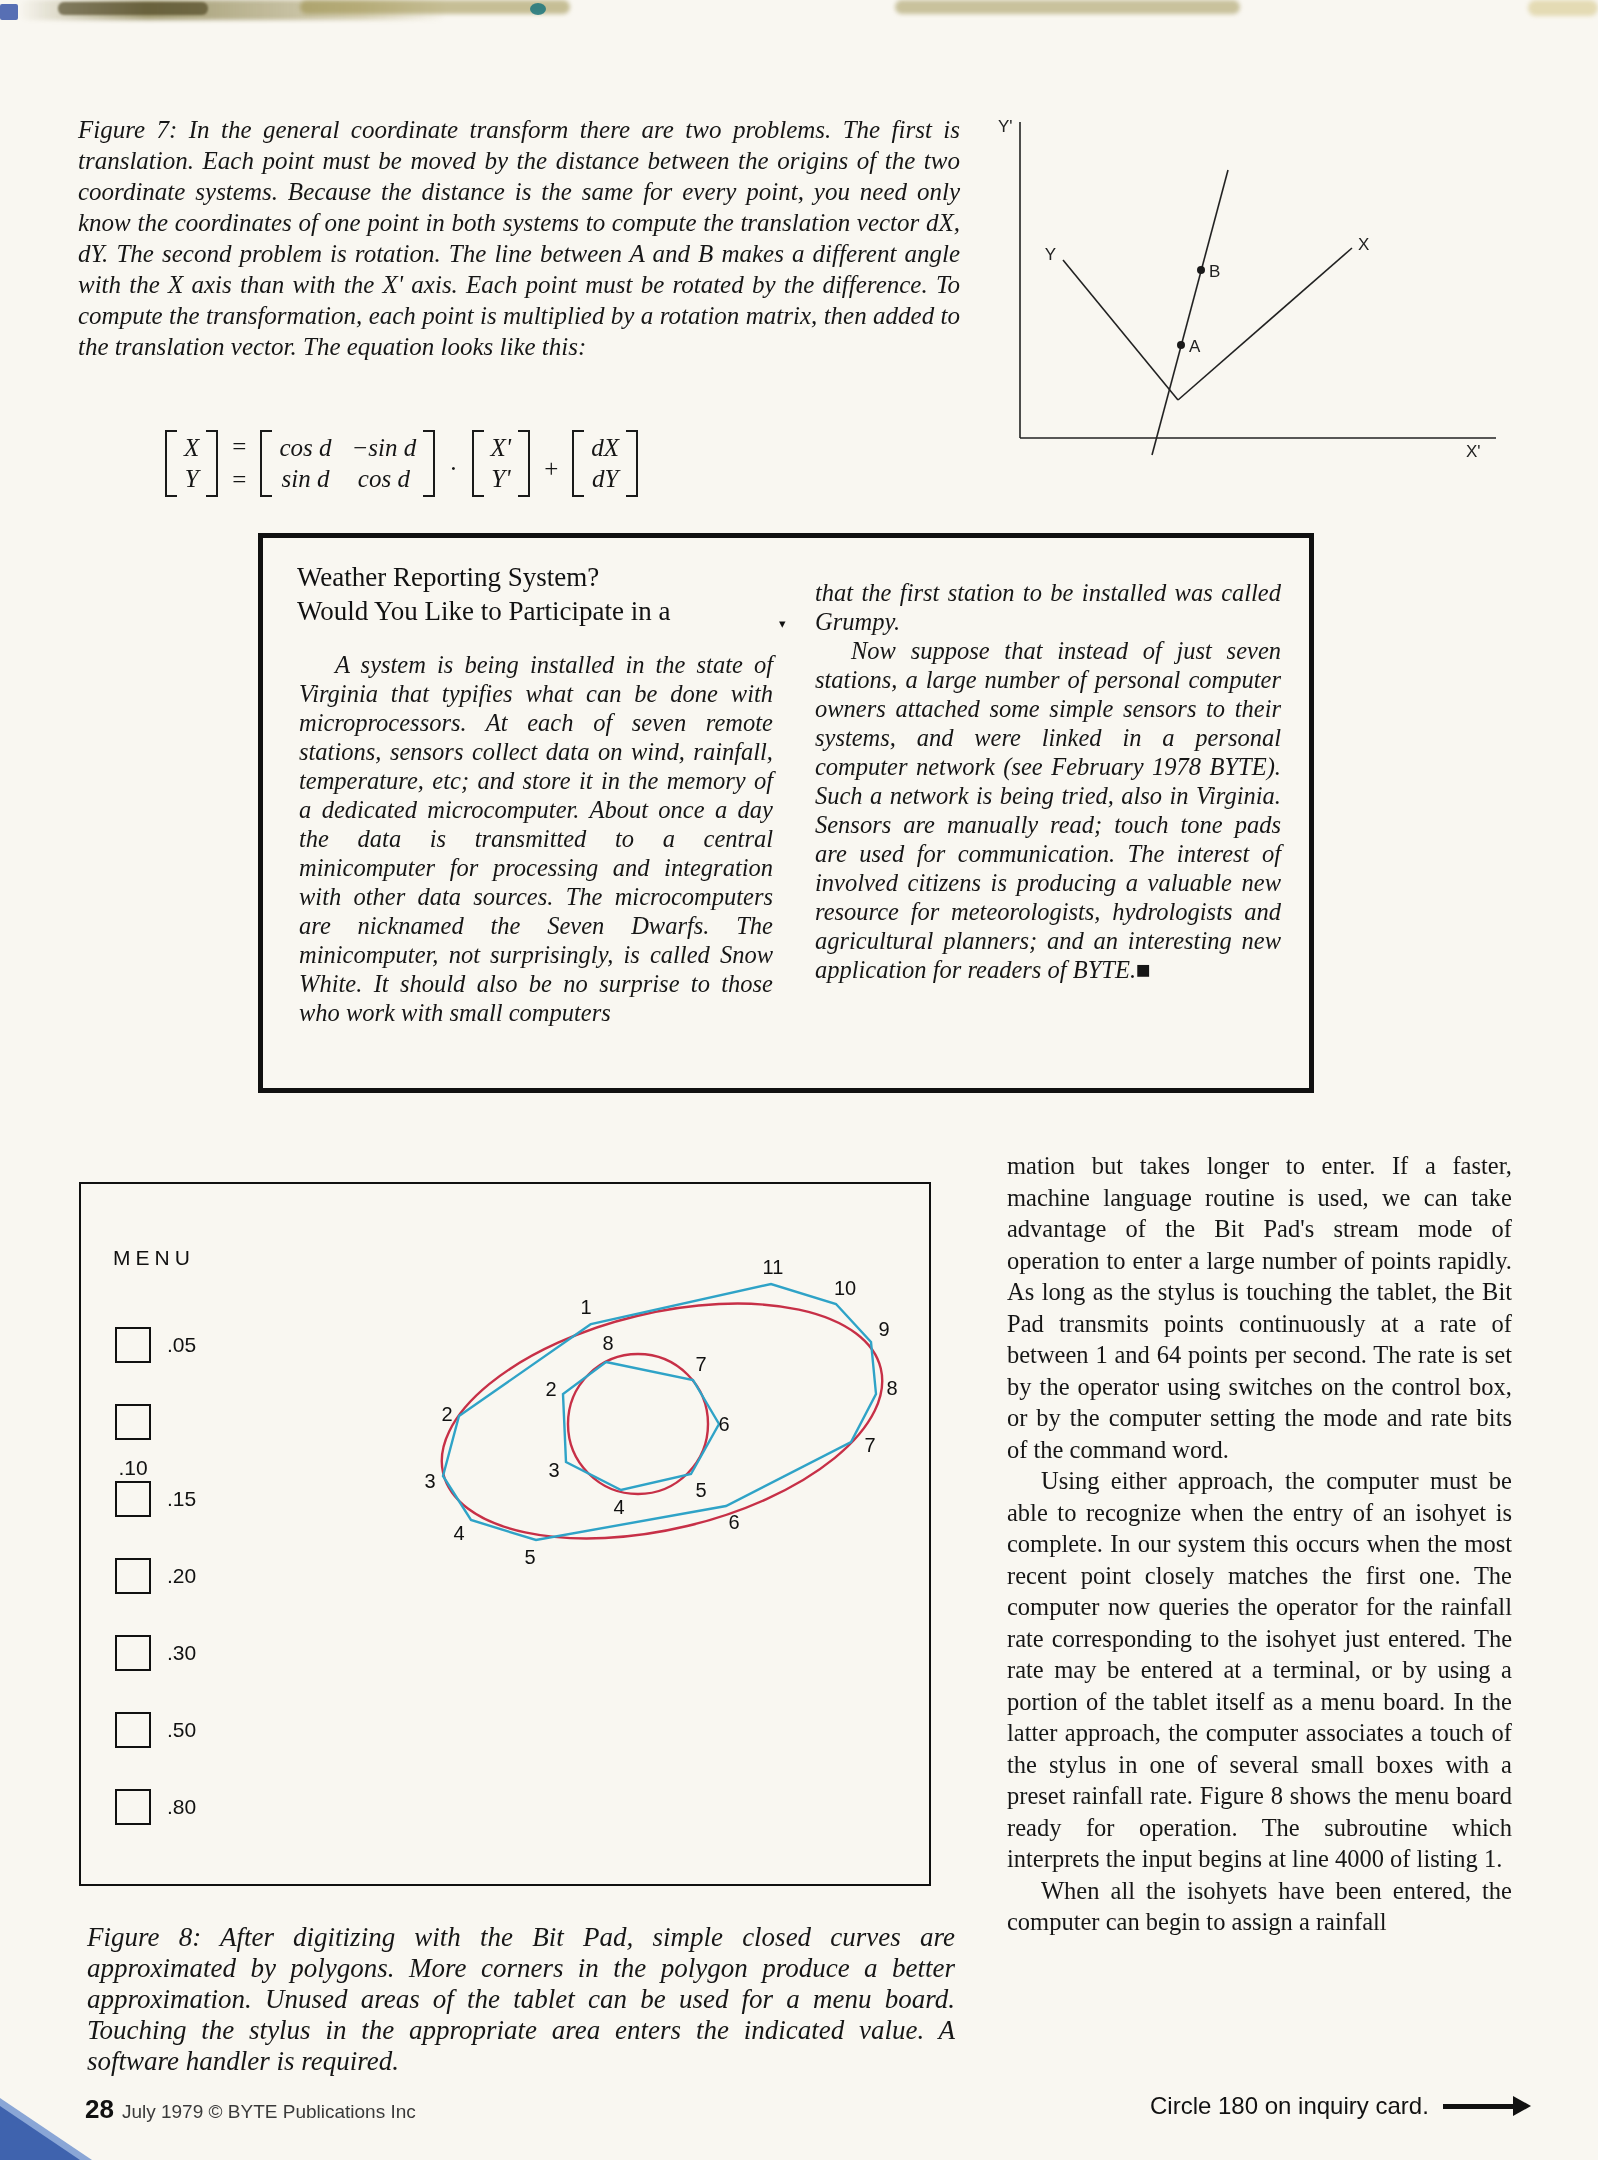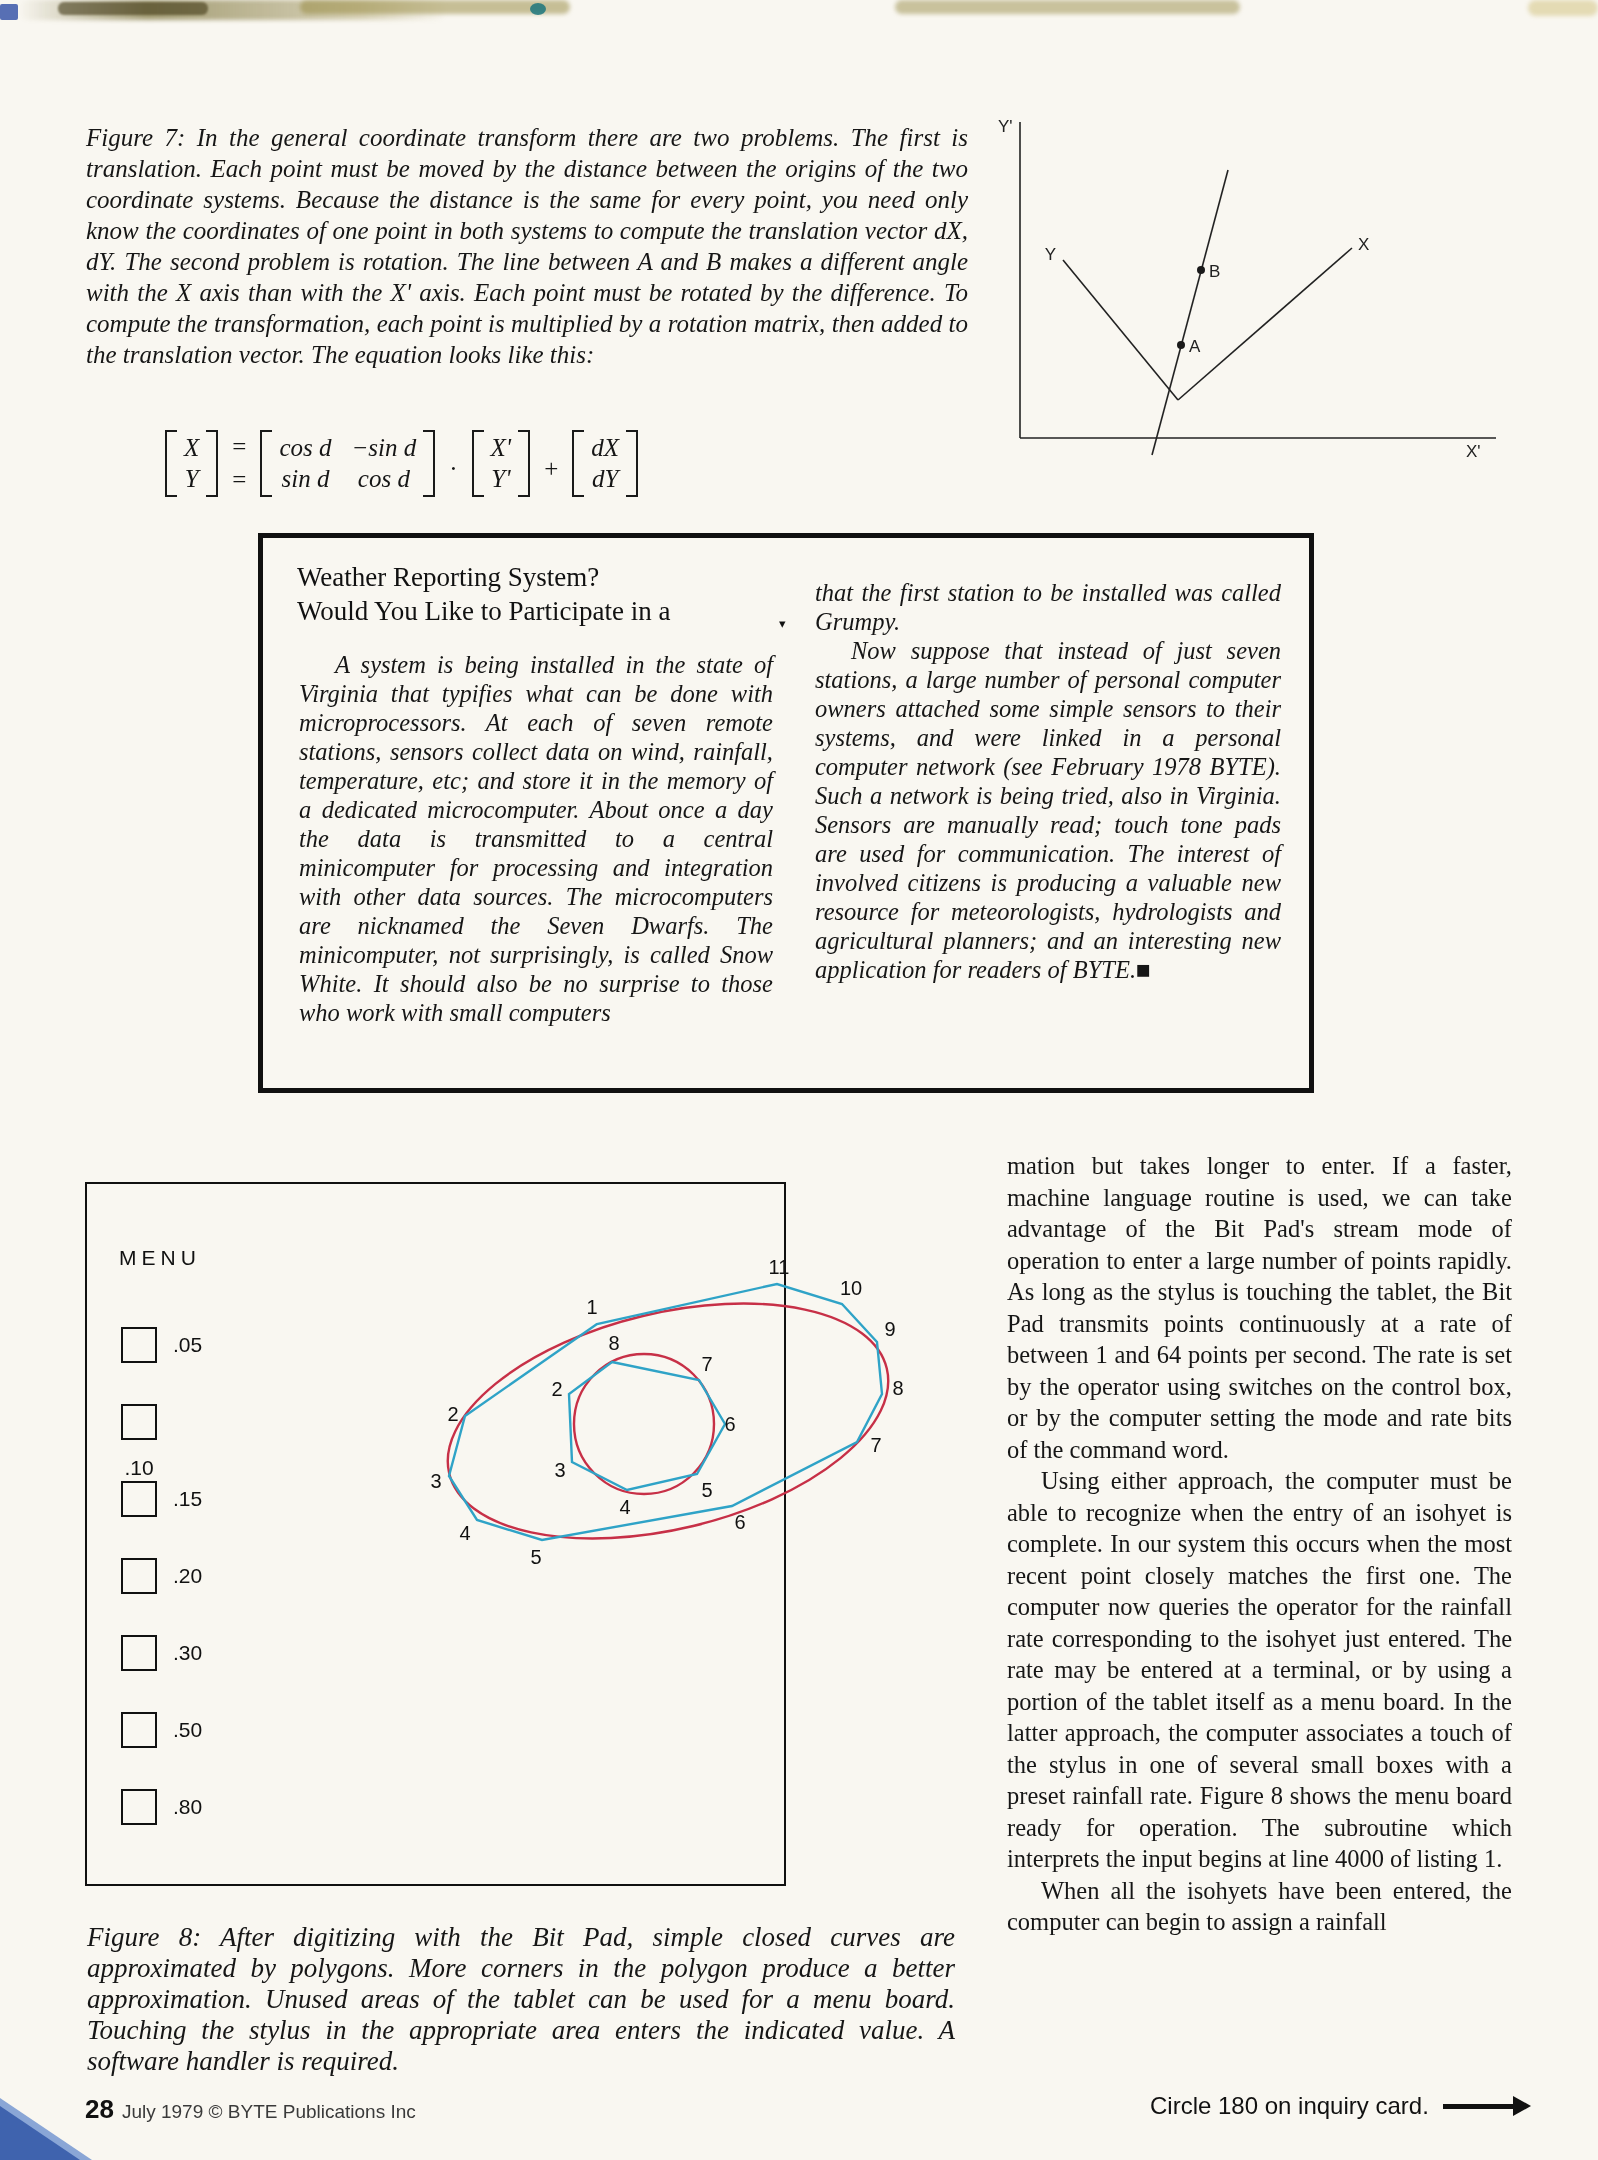--- a/index.html
+++ b/index.html
@@ -16,21 +16,21 @@
   .s4{left:530px;top:3px;width:16px;height:12px;background:rgba(28,118,124,.85);border-radius:50%;filter:blur(.5px);}
   .s5{left:895px;top:0;width:345px;height:14px;background:rgba(143,128,54,.45);border-radius:8px;}
   .s6{left:1528px;top:0;width:70px;height:16px;background:rgba(198,178,90,.4);border-radius:8px;}
   .corner-blue{position:absolute;left:0;top:4px;width:18px;height:16px;background:#3b57a9;opacity:.85;border-radius:2px;}
   .tri{position:absolute;width:0;height:0;}
   .tri-light{left:0;top:2098px;border-bottom:62px solid #8aa6d6;border-right:92px solid transparent;}
   .tri-main{left:0;top:2106px;border-bottom:54px solid #3f63ae;border-right:80px solid transparent;}
   .gutter-mark{position:absolute;font-size:13px;color:#111;font-family:"Liberation Sans",sans-serif;}
 
   
-  .fig7-caption{position:absolute;left:78px;top:114px;width:882px;margin:8px;
+  .fig7-caption{position:absolute;left:78px;top:114px;width:882px;margin:0;
     font-style:italic;font-size:25px;line-height:31px;text-align:justify;}
 
   
   .fig7-svg{position:absolute;left:990px;top:110px;width:520px;height:350px;}
   .fig7-svg line{stroke:#222;stroke-width:1.6;}
   .fig7-svg text{font-family:"Liberation Sans",sans-serif;font-size:17px;fill:#222;}
   .fig7-svg circle{fill:#1a1a1a;}
 
   
   .equation{position:absolute;left:165px;top:430px;display:flex;align-items:stretch;gap:14px;
@@ -48,21 +48,21 @@
   .sidebar{position:absolute;left:258px;top:533px;width:1056px;height:560px;box-sizing:border-box;
     border:5px solid #111;}
   .sb-title{position:absolute;left:34px;top:22px;width:470px;font-size:27px;line-height:34px;color:#111;}
   .sb-col{position:absolute;font-style:italic;font-size:24.5px;line-height:29px;text-align:justify;}
   .sb-col p{margin:0;}
   .sb-col .indent{text-indent:36px;}
   .sb-col1{left:36px;top:112px;width:474px;}
   .sb-col2{left:552px;top:40px;width:466px;}
 
   
-  .fig8-box{position:absolute;left:85px;top:1182px;width:701px;height:704px;box-sizing:border-box;
+  .fig8-box{position:absolute;left:79px;top:1182px;width:852px;height:704px;box-sizing:border-box;
     border:2px solid #111;}
   .menu-label{position:absolute;left:32px;top:62px;font-family:"Liberation Sans",sans-serif;
     font-size:21px;letter-spacing:5px;color:#111;}
   .menu-cell{position:absolute;left:34px;display:flex;align-items:center;gap:16px;}
   .menu-square{width:36px;height:36px;border:2px solid #111;box-sizing:border-box;}
   .menu-value{font-family:"Liberation Sans",sans-serif;font-size:21px;color:#111;}
   .fig8-svg{position:absolute;left:0;top:0;width:852px;height:704px;}
   .fig8-svg .red{stroke:#c73047;stroke-width:2.4;fill:none;}
   .fig8-svg .blue{stroke:#2fa3c7;stroke-width:2.4;fill:none;}
   .num{position:absolute;transform:translate(-50%,-50%);font-family:"Liberation Sans",sans-serif;

